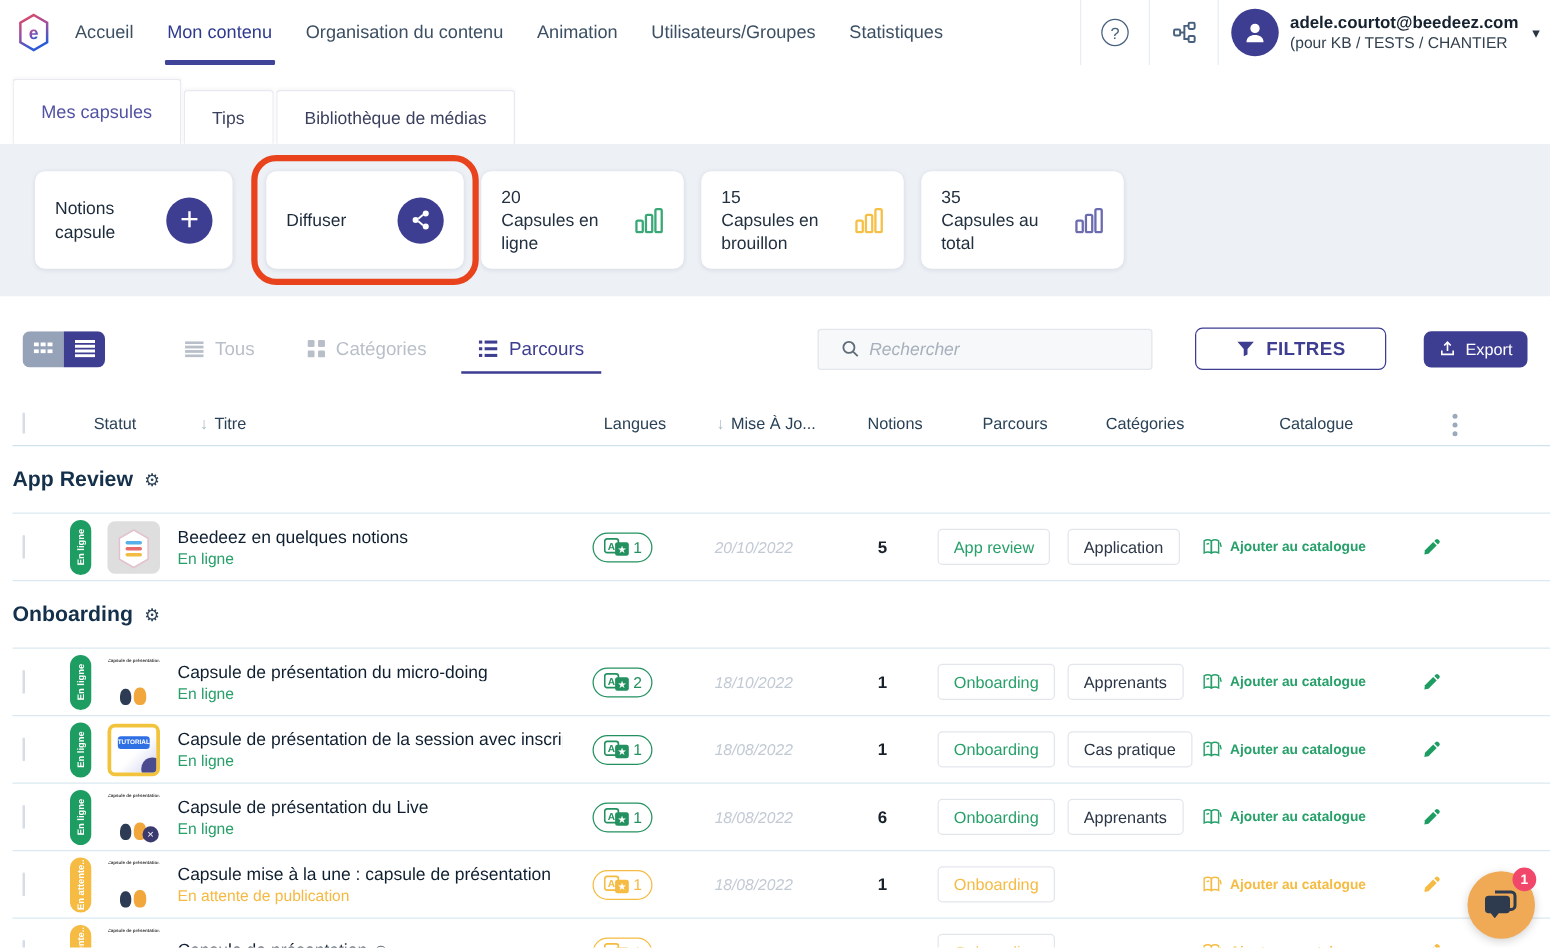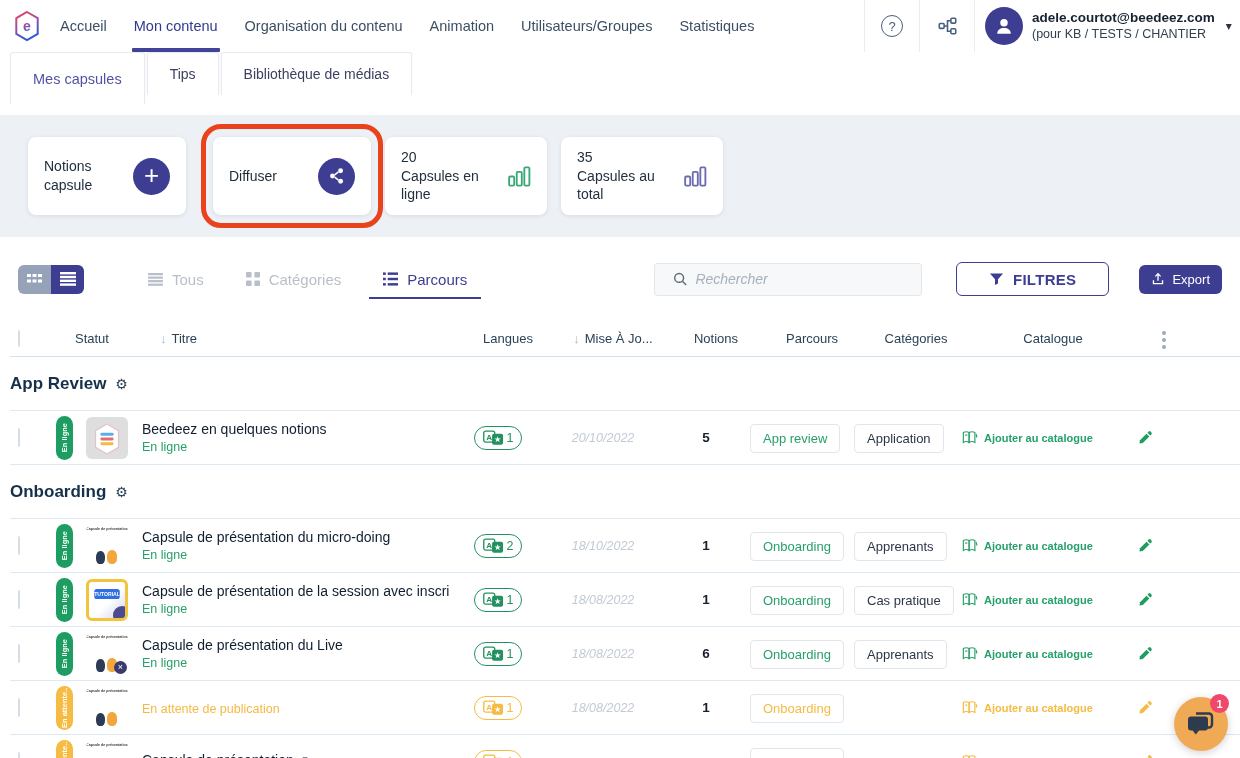--- a/index.html
+++ b/index.html
@@ -20,21 +20,21 @@
   .help-circle::before { content:"?"; }
   .user-cell { border-left:1px solid #e9edf2; display:flex; align-items:center; gap:9px; padding:0 8px 0 10px; width:266px; cursor:pointer; }
   .avatar { width:38px; height:38px; min-width:38px; border-radius:50%; background:#3d3d91; display:flex; align-items:center; justify-content:center; }
   .user-text { overflow:hidden; white-space:nowrap; line-height:1.2; }
   .user-email { font-size:13.5px; font-weight:700; color:#16222f; }
   .user-context { font-size:12.5px; color:#32404e; }
   .caret { color:#2b3440; font-size:12px; margin-left:2px; }
   .caret::before { content:"▾"; }
 
   
-  .tabs-row { height:63px; background:#fff; display:flex; align-items:flex-start; padding-left:10px; position:relative; z-index:4; }
+  .tabs-row { height:63px; background:#fff; display:flex; align-items:flex-end; padding-left:10px; position:relative; z-index:4; }
   .tab { background:#fff; border:1px solid #e9e9f2; border-bottom:none; border-radius:3px 3px 0 0; font-size:14px; color:#3a3f5e; padding:0 22px; height:43px; display:flex; align-items:center; margin-right:2px; cursor:pointer; box-shadow:0 -1px 3px rgba(40,40,80,.04); white-space:nowrap; }
   .tab.active { height:52px; color:#5252a4; font-weight:500; font-size:14.5px; }
 
   
   .cards-band { background:#edf0f5; height:122px; display:flex; align-items:center; padding-left:28px; position:relative; }
   .card { background:#fff; border-radius:8px; height:78px; box-shadow:0 1px 4px rgba(20,40,80,.10); display:flex; align-items:center; justify-content:space-between; padding:0 16px; margin-right:14px; cursor:pointer; }
   .action-card { width:158px; }
   .card-label { font-size:14px; color:#1c2a3a; line-height:1.35; }
   .circle-btn { width:37px; height:37px; min-width:37px; border-radius:50%; background:#3d3d91; color:#fff; display:flex; align-items:center; justify-content:center; }
   .plus-glyph::before { content:"+"; font-size:26px; font-weight:400; line-height:1; margin-top:-2px; }
@@ -215,20 +215,33 @@
         <div>Capsules en ligne</div>
       </div>
       <span class="bars">
         <svg width="23" height="21" viewBox="0 0 20 18" fill="none" stroke="currentColor" stroke-width="1.6">
           <rect x="1" y="9" width="4.4" height="8" rx="1"></rect>
             <rect x="7.6" y="5" width="4.4" height="12" rx="1"></rect>
             <rect x="14.2" y="1" width="4.4" height="16" rx="1"></rect>
         </svg>
       </span>
     </div>
+    <div class="card stat-card stat-1">
+      <div class="stat-text">
+        <div class="stat-value">15</div>
+        <div>Capsules en brouillon</div>
+      </div>
+      <span class="bars">
+        <svg width="23" height="21" viewBox="0 0 20 18" fill="none" stroke="currentColor" stroke-width="1.6">
+          <rect x="1" y="9" width="4.4" height="8" rx="1"></rect>
+            <rect x="7.6" y="5" width="4.4" height="12" rx="1"></rect>
+            <rect x="14.2" y="1" width="4.4" height="16" rx="1"></rect>
+        </svg>
+      </span>
+    </div>
     <div class="card stat-card stat-2">
       <div class="stat-text">
         <div class="stat-value">35</div>
         <div>Capsules au total</div>
       </div>
       <span class="bars">
         <svg width="23" height="21" viewBox="0 0 20 18" fill="none" stroke="currentColor" stroke-width="1.6">
           <rect x="1" y="9" width="4.4" height="8" rx="1"></rect>
             <rect x="7.6" y="5" width="4.4" height="12" rx="1"></rect>
             <rect x="14.2" y="1" width="4.4" height="16" rx="1"></rect>
@@ -550,20 +563,21 @@
     <div>
       <div class="thumb thumb-pres">
 
         <span class="pres-caption">Capsule de présentation</span>
         <span class="pp pp1"></span>
         <span class="pp pp2"></span>
 
       </div>
     </div>
     <div>
+      <div class="cap-title">Capsule mise à la une : capsule de présentation</div>
       <div class="cap-status">En attente de publication</div>
     </div>
     <div>
       <span class="lang-badge">
         <svg width="21" height="16" viewBox="0 0 22 16">
           <rect x="0.8" y="0.8" width="11.5" height="11.5" rx="2" fill="#fff" stroke="currentColor" stroke-width="1.4"></rect>
           <text x="6.5" y="10" text-anchor="middle" font-size="8.5" font-weight="bold" fill="currentColor">A</text>
           <rect x="9.5" y="3.5" width="11.5" height="11.5" rx="2" fill="currentColor"></rect>
           <text x="15.3" y="12.6" text-anchor="middle" font-size="8.5" fill="#ffffff">★</text>
         </svg>

